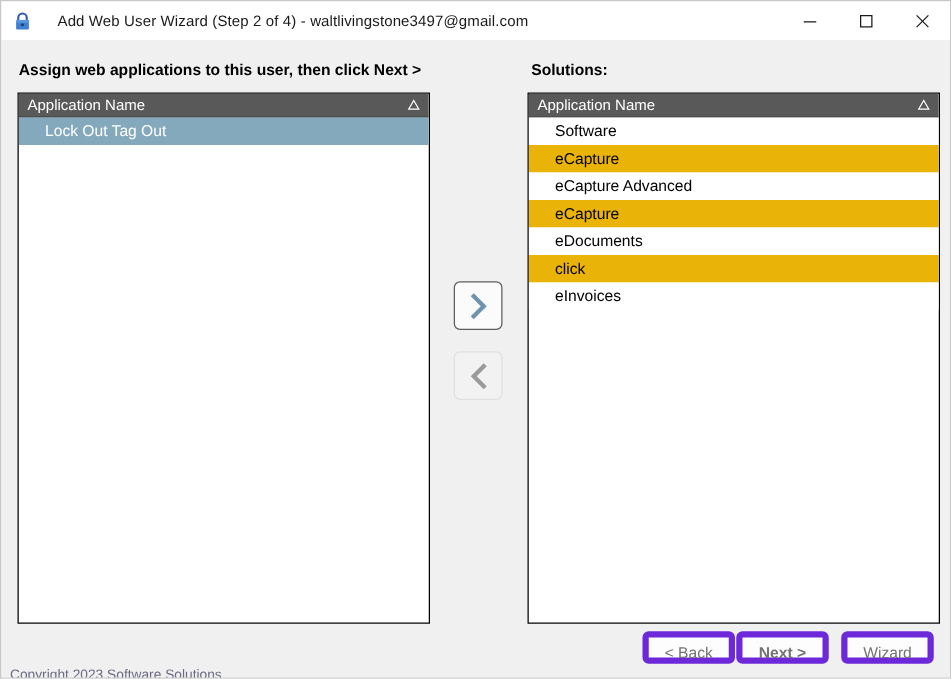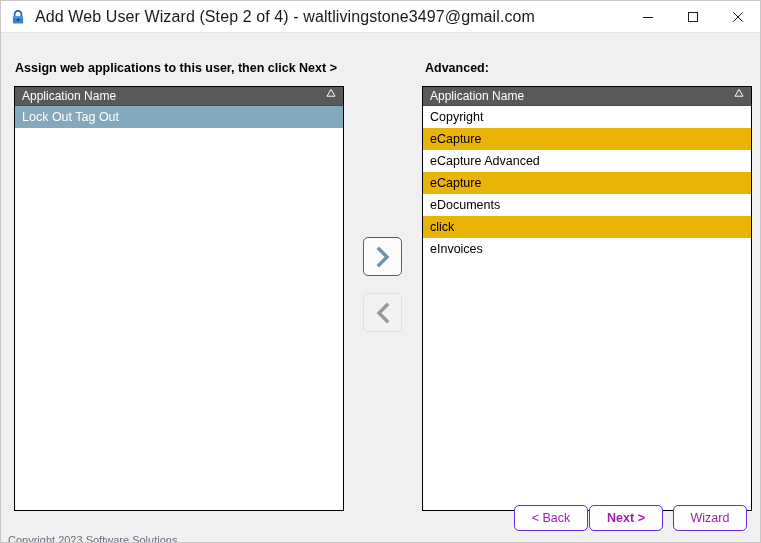--- a/index.html
+++ b/index.html
@@ -37,25 +37,26 @@
   }
   .title-lock {
     width: 16px;
     height: 16px;
     margin-left: 9px;
     margin-right: 9px;
     flex: 0 0 auto;
     display: block;
   }
   .title-text {
-    font-size: 16px;
+    font-size: 12px;
     color: #1a1a1a;
     letter-spacing: 0.1px;
     white-space: nowrap;
     flex: 1 1 auto;
+    margin-left: 11px;
   }
   .caption-buttons {
     display: flex;
     height: 31px;
     flex: 0 0 auto;
   }
   .cap-btn {
     width: 45px;
     height: 31px;
     display: flex;
@@ -66,21 +67,20 @@
     padding: 0;
     cursor: default;
   }
   .cap-btn svg { display: block; }
 
   
   .content {
     position: absolute;
     top: 31px; left: 0; right: 0; bottom: 0;
     background: #f0f0f0;
-    margin-top: 12px;
   }
 
   .panel-label {
     position: absolute;
     font-size: 12.5px;
     font-weight: bold;
     color: #000000;
     white-space: nowrap;
     line-height: 15px;
   }
@@ -102,21 +102,21 @@
     box-sizing: border-box;
     border: 1px solid #000000;
     background: #ffffff;
     overflow: hidden;
   }
   .listbox.left  { left: 13px;  top: 42px; width: 330px; height: 425px; }
   .listbox.right { left: 421px; top: 42px; width: 330px; height: 425px; }
 
   .list-header {
     display: flex;
-    align-items: flex-start;
+    align-items: center;
     height: 19px;
     background: #595959;
     color: #ffffff;
     font-size: 12px;
     padding: 0 6px 0 7px;
     box-sizing: border-box;
     border-bottom: 1px solid #4a4a4a;
   }
   .list-header .col-title {
     flex: 1 1 auto;
@@ -128,21 +128,21 @@
     width: 12px;
     height: 12px;
     display: block;
   }
 
   .list-body { display: block; }
 
   .list-row {
     height: 22px;
     line-height: 22px;
-    padding-left: 7px;
+    padding-left: 21px;
     font-size: 12.5px;
     color: #000000;
     white-space: nowrap;
     box-sizing: border-box;
   }
   .list-row.alt      { background: #eab308; }
   .list-row.plain    { background: #ffffff; }
   .list-row.selected { background: #84a9bc; color: #ffffff; }
 
   
@@ -179,24 +179,24 @@
     left: 0; right: 0;
     bottom: 11px;
     height: 26px;
   }
   .dlg-btn {
     position: absolute;
     top: 0;
     height: 26px;
     width: 74px;
     box-sizing: border-box;
-    border: 1px solid #6d28d9;
+    border: 5px solid #6d28d9;
     border-radius: 5px;
     background: #fdfdfd;
-    color: #a21caf;
+    color: #737373;
     font-family: "Liberation Sans", sans-serif;
     font-size: 12.5px;
     line-height: 24px;
     text-align: center;
     padding: 0;
     cursor: default;
     white-space: nowrap;
   }
   .dlg-btn.back   { left: 513px; }
   .dlg-btn.next   { left: 588px; font-weight: bold; }
@@ -246,21 +246,21 @@
           <line x1="10.7" y1="1.3" x2="1.3" y2="10.7" stroke="#1a1a1a" stroke-width="1"></line>
         </svg>
       </button>
     </div>
   </div>
 
   <div class="content">
 
     <div class="panel-label left-label">Assign web applications to this user, then click Next &gt;</div>
 
-    <div class="panel-label right-label">Advanced:</div>
+    <div class="panel-label right-label">Solutions:</div>
 
     <div class="listbox left">
       <div class="list-header">
         <span class="col-title">Application Name</span>
         <svg class="sort-indicator" viewBox="0 0 12 12">
           <path d="M6 2.4 L10 9.2 L2 9.2 Z" fill="none" stroke="#ffffff" stroke-width="1"></path>
         </svg>
       </div>
       <div class="list-body" id="left-rows">
           <div class="list-row selected"><span>Lock Out Tag Out</span></div>
@@ -279,21 +279,21 @@
     </button>
 
     <div class="listbox right">
       <div class="list-header">
         <span class="col-title">Application Name</span>
         <svg class="sort-indicator" viewBox="0 0 12 12">
           <path d="M6 2.4 L10 9.2 L2 9.2 Z" fill="none" stroke="#ffffff" stroke-width="1"></path>
         </svg>
       </div>
       <div class="list-body" id="right-rows">
-          <div class="list-row plain"><span>Copyright</span></div>
+          <div class="list-row plain"><span>Software</span></div>
           <div class="list-row alt"><span>eCapture</span></div>
           <div class="list-row plain"><span>eCapture Advanced</span></div>
           <div class="list-row alt"><span>eCapture</span></div>
           <div class="list-row plain"><span>eDocuments</span></div>
           <div class="list-row alt"><span>click</span></div>
           <div class="list-row plain"><span>eInvoices</span></div>
         </div>
     </div>
 
     <div class="btn-row">

